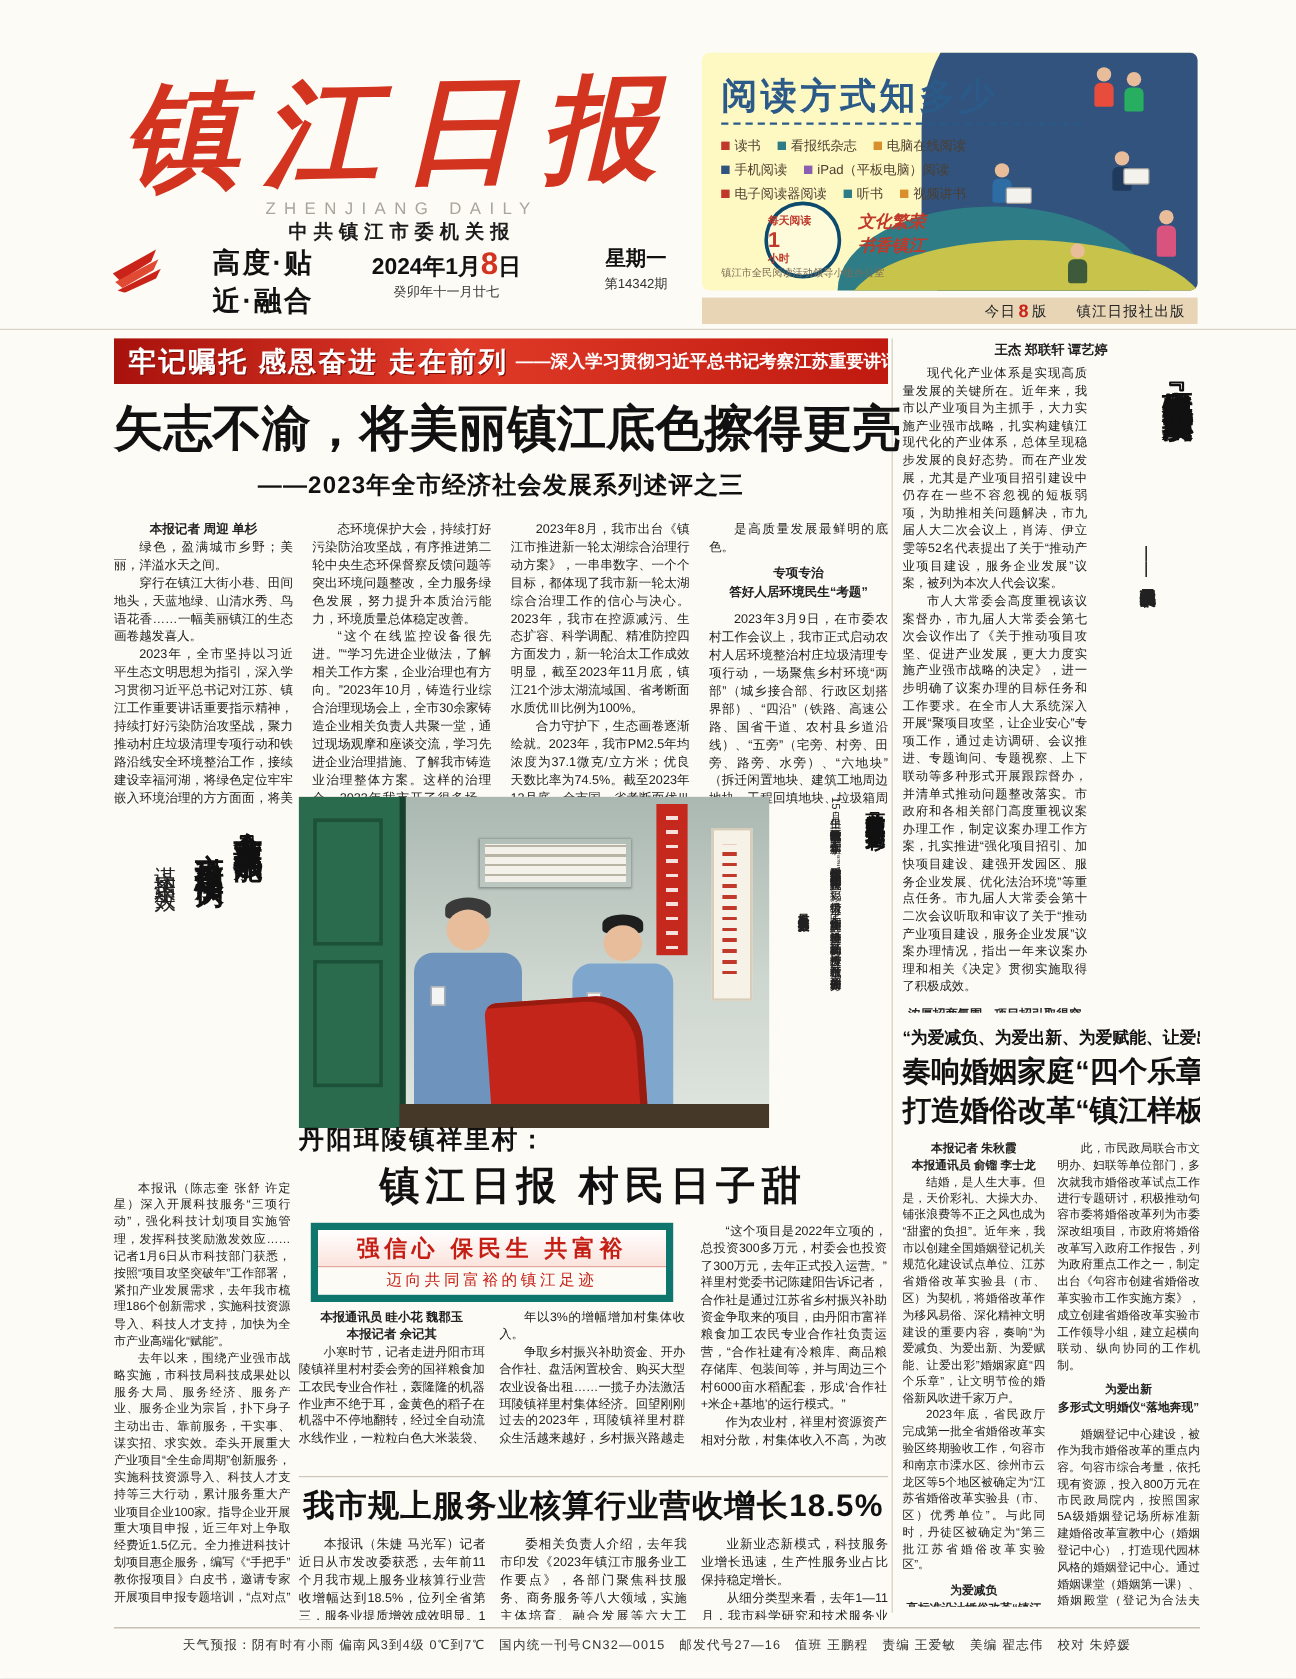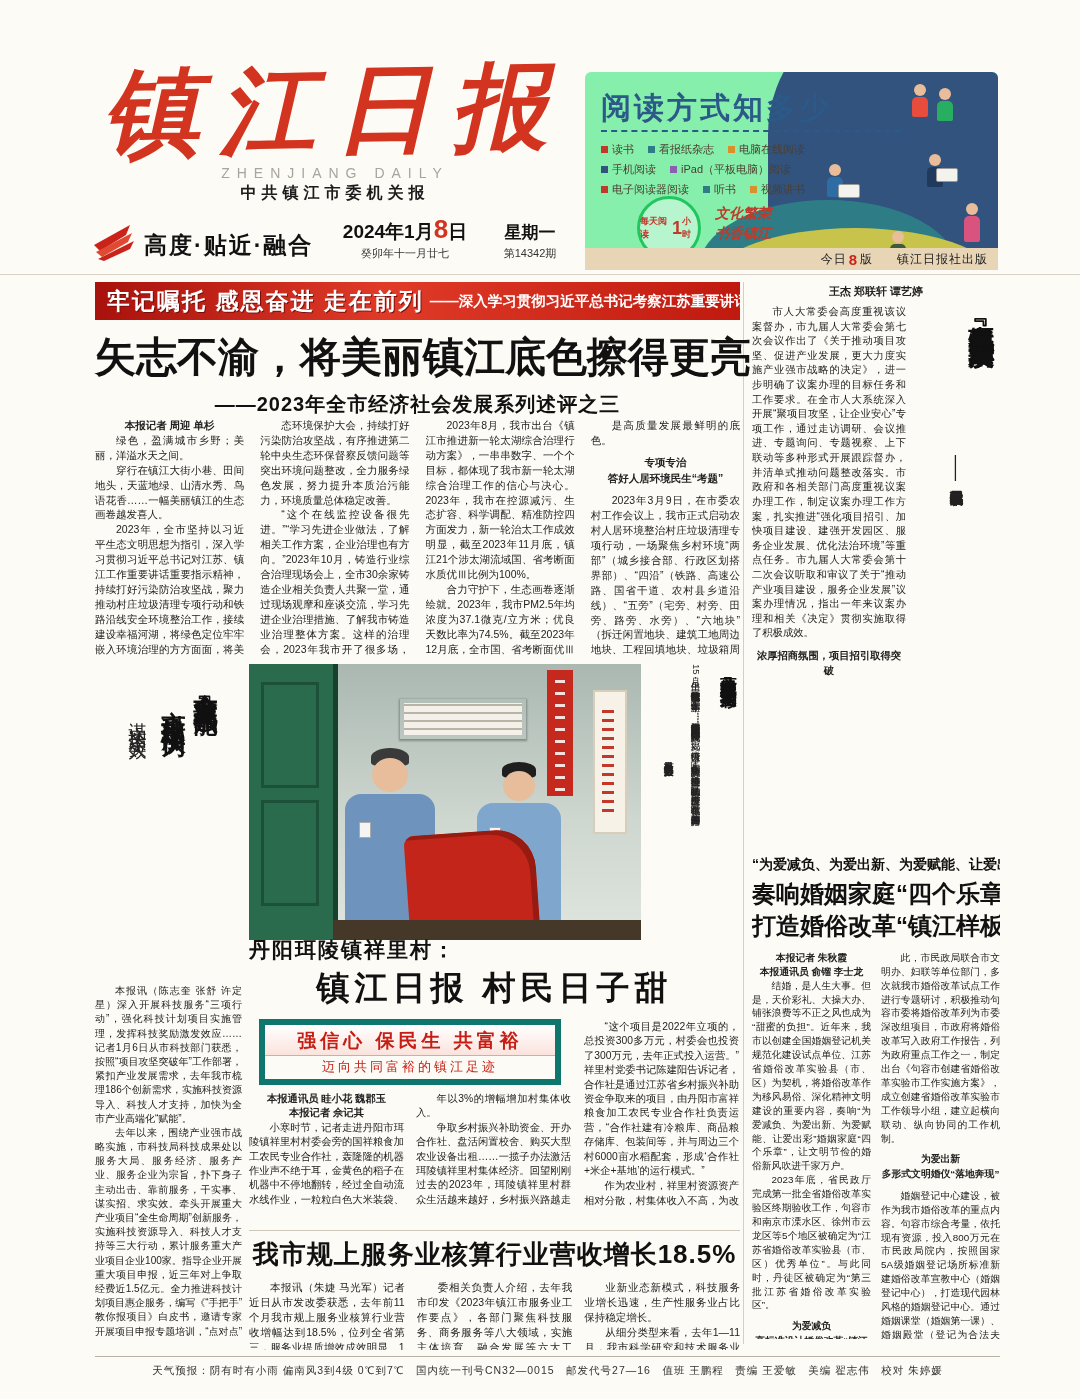--- a/index.html
+++ b/index.html
@@ -5,48 +5,48 @@
   html,body{margin:0;padding:0;background:#e8e5df;font-family:"Liberation Sans",sans-serif;}
   .page{position:relative;width:1080px;height:1399px;margin:0 auto;background:#fdfbf5;overflow:hidden;
         box-shadow:0 0 8px rgba(0,0,0,.25);}
   
   .mast{position:absolute;left:90px;top:48px;width:490px;height:218px;}
   .mast-title{font-family:"DejaVu Serif",serif;font-style:italic;font-weight:bold;
       font-size:96px;line-height:1.3;color:#d23420;letter-spacing:20px;text-align:center;
       transform:rotate(-1deg);white-space:nowrap;}
   .mast-en{text-align:center;color:#a9a49c;font-size:14px;letter-spacing:7px;margin-top:-8px;}
   .mast-org{text-align:center;color:#1c1c1c;font-size:16px;font-weight:bold;letter-spacing:5px;margin-top:2px;}
-  .mast-row{display:flex;align-items:flex-end;margin-top:10px;}
+  .mast-row{display:flex;align-items:flex-start;gap:33px;}
   .mast-logo{width:46px;height:40px;flex:0 0 auto;}
   .mast-slogan{font-size:23px;font-weight:bold;color:#111;letter-spacing:2px;margin-left:8px;flex:1;}
   .mast-date{width:150px;text-align:center;}
   .mast-date .d1{font-size:19px;font-weight:bold;color:#111;}
   .mast-date .dnum{font-size:26px;font-weight:bold;color:#d23420;}
   .mast-date .d2{font-size:11px;color:#333;margin-top:1px;}
   .mast-issue{width:100px;text-align:center;}
   .mast-issue .w{font-size:17px;font-weight:bold;color:#111;}
   .mast-issue .n{font-size:11px;color:#333;margin-top:2px;}
   
-  .ad{position:absolute;left:585px;top:44px;width:413px;height:198px;background:#86efac;
-      border-radius:6px;overflow:hidden;margin-top:28px;}
+  .ad{position:absolute;left:585px;top:44px;width:413px;height:198px;background:#fef9c3;
+      border-radius:6px;overflow:hidden;}
   .blob{position:absolute;border-radius:50%;}
   .blob-blue{right:-70px;top:-60px;width:300px;height:330px;background:#31537e;border-radius:42% 58% 55% 45%;}
   .blob-teal{right:40px;bottom:-70px;width:260px;height:140px;background:#2e7d86;}
   .blob-green{left:120px;bottom:-78px;width:300px;height:120px;background:#c8c34a;}
   .ad-title{position:absolute;left:16px;top:16px;font-size:30px;font-weight:bold;color:#2b5a88;letter-spacing:3px;}
   .ad-dash{position:absolute;left:16px;top:58px;width:300px;border-top:2px dashed #2b5a88;}
   .ad-items{position:absolute;left:16px;top:70px;width:300px;}
   .ad-row{display:flex;gap:14px;margin-bottom:5px;}
   .ad-item{display:flex;align-items:center;font-size:11px;color:#4c3f30;white-space:nowrap;}
   .ad-item i{display:inline-block;width:7px;height:7px;margin-right:4px;}
   .b0{background:#c0392b}.b1{background:#2e7d86}.b2{background:#d98f2b}
   .b3{background:#31537e}.b4{background:#8a5fb0}.b5{background:#c0392b}
   .b6{background:#2e7d86}.b7{background:#d98f2b}
-  .ad-stamp{position:absolute;left:52px;top:124px;width:58px;height:58px;border:3px solid #22c55e;
-      border-radius:50%;color:#c0392b;display:flex;align-items:center;justify-content:center;
+  .ad-stamp{position:absolute;left:52px;top:124px;width:58px;height:58px;border:3px solid #0c4a6e;
+      border-radius:50%;color:#c0392b;display:flex;flex-direction:column;justify-content:center;
       font-size:9px;font-weight:bold;background:rgba(255,255,255,.4);}
   .ad-stamp .num{font-size:18px;line-height:1;}
   .ad-slogans{position:absolute;left:130px;top:132px;color:#c0392b;
       font-family:"DejaVu Serif",serif;font-style:italic;font-weight:bold;font-size:14px;line-height:1.4;}
   .ad-footer{position:absolute;left:16px;bottom:8px;font-size:8.5px;color:#7b6c57;}
   .fig{position:absolute;}
   .fig .head{width:12px;height:12px;border-radius:50%;background:#e9bd9a;margin:0 auto;}
   .fig .body{width:16px;height:20px;border-radius:5px 5px 2px 2px;margin-top:1px;}
   .laptop{position:absolute;width:20px;height:12px;background:#f4f2ec;border:1px solid #999;border-radius:2px;}
   
@@ -61,21 +61,21 @@
   .vdiv{position:absolute;left:648px;top:0;height:1062px;border-left:1px solid #d5cfc2;}
   .leftcol{position:absolute;left:0;top:0;width:645px;height:1066px;}
   .rightcol{position:absolute;left:657px;top:0;width:248px;height:1066px;}
   
   .banner{height:38px;background:linear-gradient(90deg,#a8120c,#e03a28 45%,#c01a10);
       color:#fff;display:flex;align-items:center;padding:0 12px;box-sizing:border-box;white-space:nowrap;overflow:hidden;}
   .banner .b-main{font-size:23px;font-weight:bold;letter-spacing:2px;text-shadow:1px 1px 0 #7a0d08;}
   .banner .b-rest{font-size:14.5px;font-weight:bold;margin-left:6px;}
   .lead-h{margin-top:10px;text-align:center;font-size:41px;font-weight:bold;color:#111;letter-spacing:0px;white-space:nowrap;}
   .lead-sh{text-align:center;font-size:20px;font-weight:bold;color:#111;margin-top:6px;letter-spacing:1px;}
-  .lead-cols{display:flex;gap:16px;margin-top:0;height:240px;overflow:hidden;}
+  .lead-cols{display:flex;gap:16px;margin-top:16px;height:240px;overflow:hidden;}
   .ncol{flex:1;font-size:10.5px;line-height:1.42;color:#222;text-align:justify;overflow:hidden;}
   .ncol p{margin:0;text-indent:2em;}
   .byline{text-align:center;font-weight:bold;margin-bottom:6px;text-indent:0 !important;}
   .col-sub{text-align:center;font-weight:bold;margin:7px 0;line-height:1.5;}
   
   .tech{position:absolute;left:0;top:392px;width:147px;height:670px;overflow:hidden;}
   .tech-head{writing-mode:vertical-rl;height:300px;margin:0 auto;}
   .tech-head .t1{display:block;font-size:24px;font-weight:bold;letter-spacing:2px;color:#111;}
   .tech-head .t2{display:block;font-size:24px;font-weight:bold;letter-spacing:3px;color:#111;padding-top:18px;margin-left:8px;}
   .tech-head .t3{display:block;font-size:18px;letter-spacing:4px;color:#222;padding-top:34px;margin-left:10px;}
@@ -417,20 +417,21 @@
       </div>
     </div>
 
     <div class="rightcol">
 
       <div class="project">
         <div class="prj-by">王杰 郑联轩 谭艺婷</div>
         <div class="prj-row">
           <div class="prj-body">
             <div>
+                <p>现代化产业体系是实现高质量发展的关键所在。近年来，我市以产业项目为主抓手，大力实施产业强市战略，扎实构建镇江现代化的产业体系，总体呈现稳步发展的良好态势。而在产业发展，尤其是产业项目招引建设中仍存在一些不容忽视的短板弱项，为助推相关问题解决，市九届人大二次会议上，肖涛、伊立雯等52名代表提出了关于“推动产业项目建设，服务企业发展”议案，被列为本次人代会议案。</p>
                 <p>市人大常委会高度重视该议案督办，市九届人大常委会第七次会议作出了《关于推动项目攻坚、促进产业发展，更大力度实施产业强市战略的决定》，进一步明确了议案办理的目标任务和工作要求。在全市人大系统深入开展“聚项目攻坚，让企业安心”专项工作，通过走访调研、会议推进、专题询问、专题视察、上下联动等多种形式开展跟踪督办，并清单式推动问题整改落实。市政府和各相关部门高度重视议案办理工作，制定议案办理工作方案，扎实推进“强化项目招引、加快项目建设、建强开发园区、服务企业发展、优化法治环境”等重点任务。市九届人大常委会第十二次会议听取和审议了关于“推动产业项目建设，服务企业发展”议案办理情况，指出一年来议案办理和相关《决定》贯彻实施取得了积极成效。</p>
               </div>
             <div class="col-sub">浓厚招商氛围，项目招引取得突破</div>
 
           </div>
           <div class="prj-vh">
             <span class="h">点燃项目『引擎』助力产业强市高质量发展</span>
             <span class="s">——市九届人大二次会议议案办理取得积极成效</span>
           </div>
         </div>

